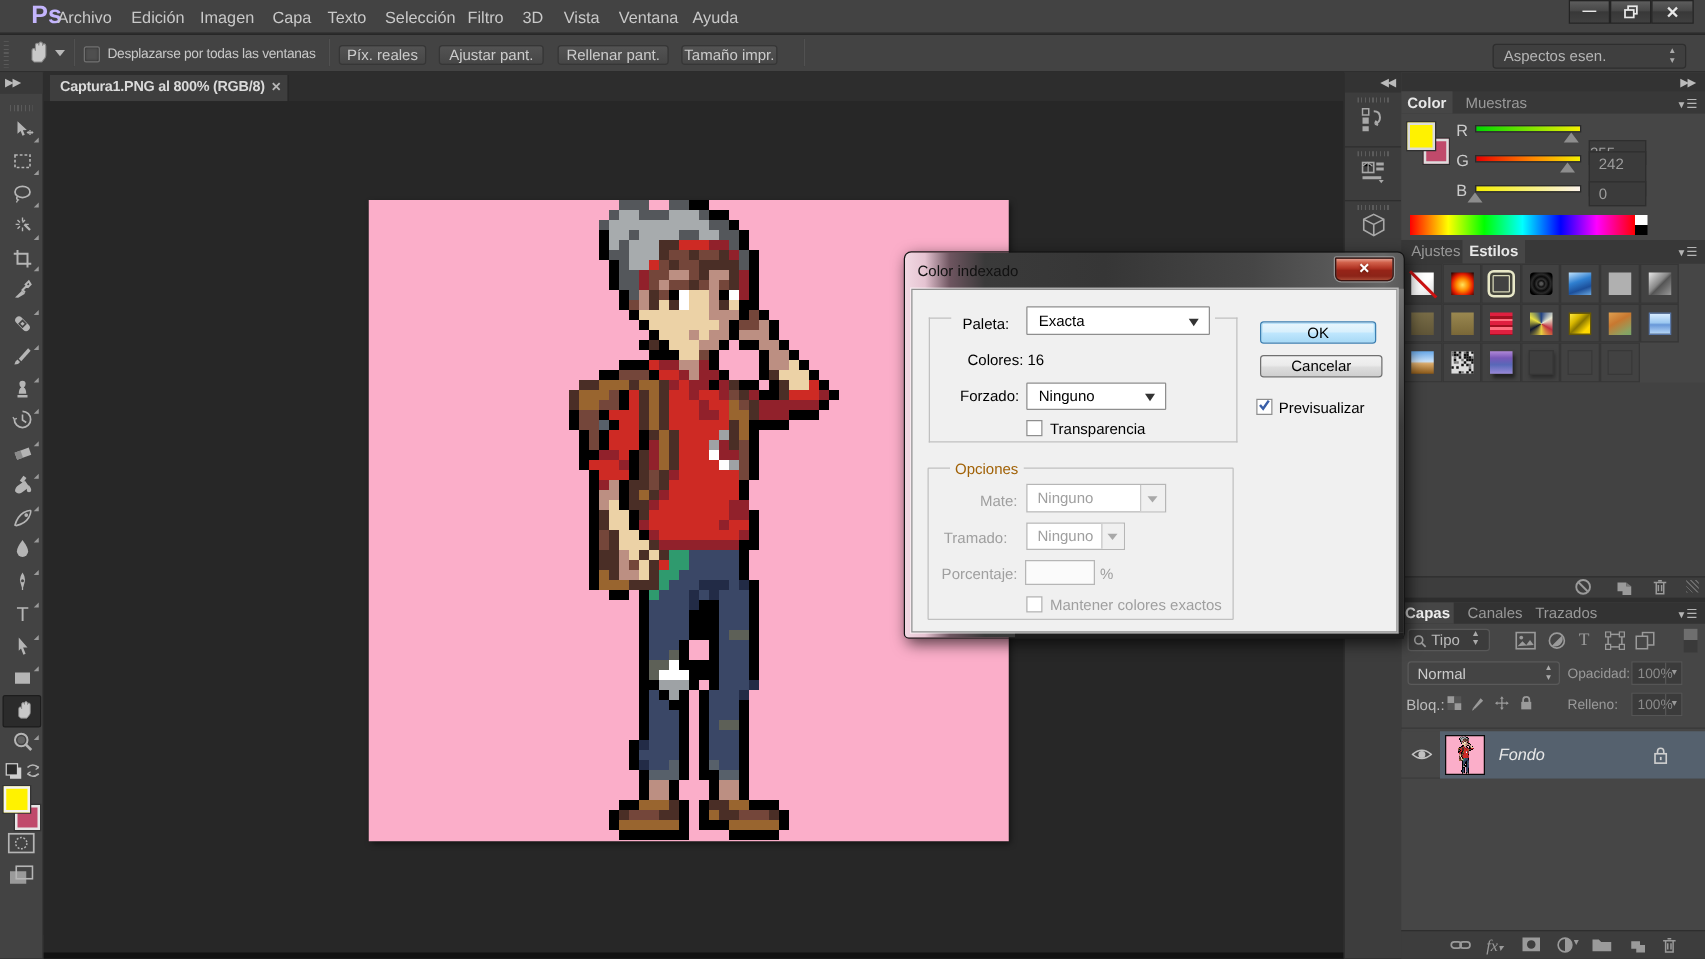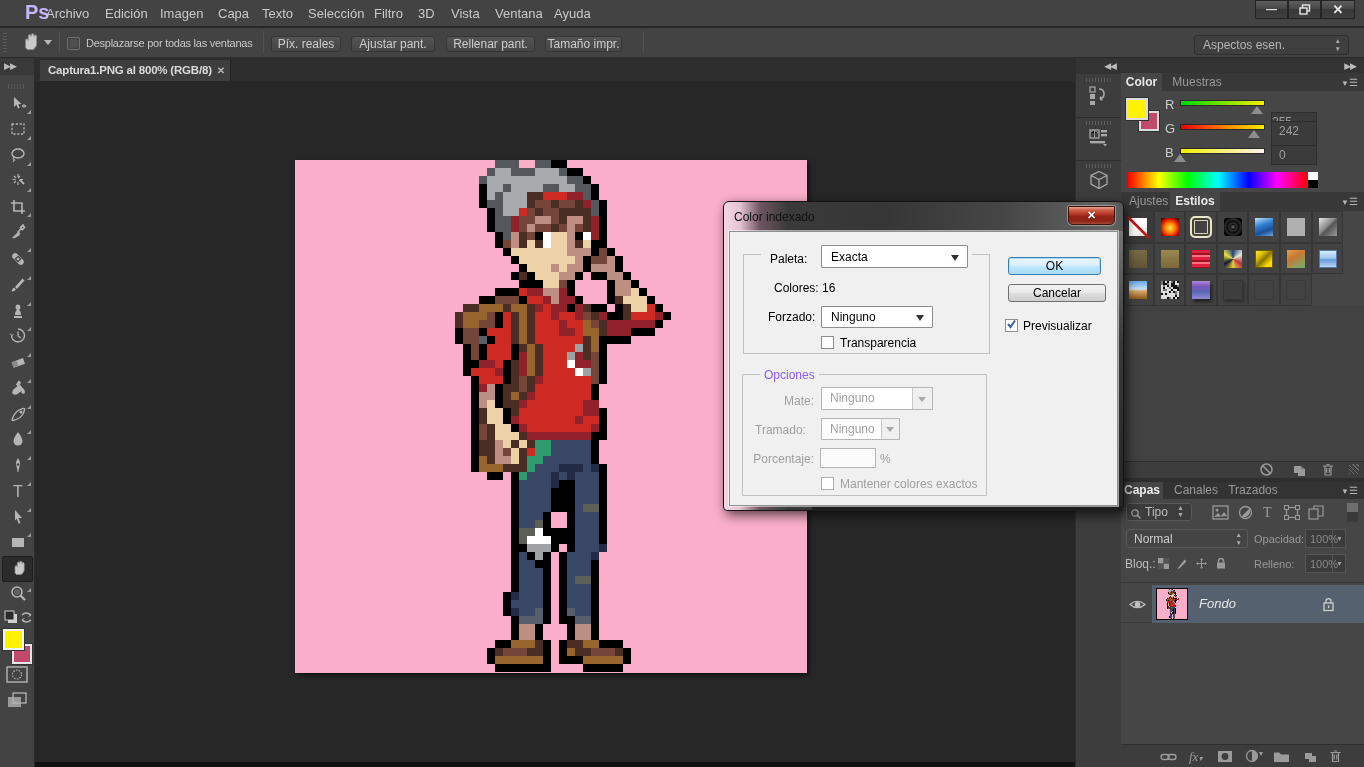--- a/index.html
+++ b/index.html
@@ -1643,21 +1643,21 @@
         </div>
 <div class="dl" style="left:44px;top:49px;">Colores: 16</div>
 <div class="dl" style="left:38px;top:78px;width:45px;">Forzado:</div>
 <div class="combo" style="left:91px;top:74px;width:112px;height:22px;border-radius:1px;">
 <span style="position:absolute;left:9px;top:3px;font-size:12px;">Ninguno</span>
 <div style="position:absolute;right:8px;top:8px;border-left:4.5px solid transparent;border-right:4.5px solid transparent;border-top:6px solid #333;"></div>
         </div>
 <div style="position:absolute;left:91px;top:104px;width:13px;height:13px;background:#fff;border:1px solid #8e8e8e;"></div>
 <div class="dl" style="left:110px;top:104px;">Transparencia</div>
 <div class="gbox" style="left:12px;top:142px;width:245px;height:122px;border-color:#c0c0c0;"></div>
-<div style="position:absolute;left:30px;top:136px;background:#f0f0f0;padding:0 4px;font-size:12px;color:#8b5cf6;">Opciones</div>
+<div style="position:absolute;left:30px;top:136px;background:#f0f0f0;padding:0 4px;font-size:12px;color:#a16207;">Opciones</div>
 <div class="dld" style="left:25px;top:162px;width:59px;text-align:right;">Mate:</div>
 <div style="position:absolute;left:91px;top:155px;width:112px;height:23px;border:1px solid #b6b6b6;background:#fff;">
 <div style="position:absolute;right:0;top:0;width:20px;height:21px;background:#f0f0f0;border-left:1px solid #c8c8c8;"></div>
 <span class="dld" style="left:8px;top:3px;">Ninguno</span>
 <div style="position:absolute;right:6px;top:9px;border-left:4px solid transparent;border-right:4px solid transparent;border-top:5px solid #a8a8a8;"></div>
         </div>
 <div class="dld" style="left:25px;top:191px;width:59px;text-align:left;">Tramado:</div>
 <div style="position:absolute;left:91px;top:186px;width:79px;height:22px;border:1px solid #b6b6b6;background:#fff;">
 <div style="position:absolute;right:0;top:0;width:18px;height:20px;background:#f0f0f0;border-left:1px solid #c8c8c8;"></div>
 <span class="dld" style="left:8px;top:3px;">Ninguno</span>

